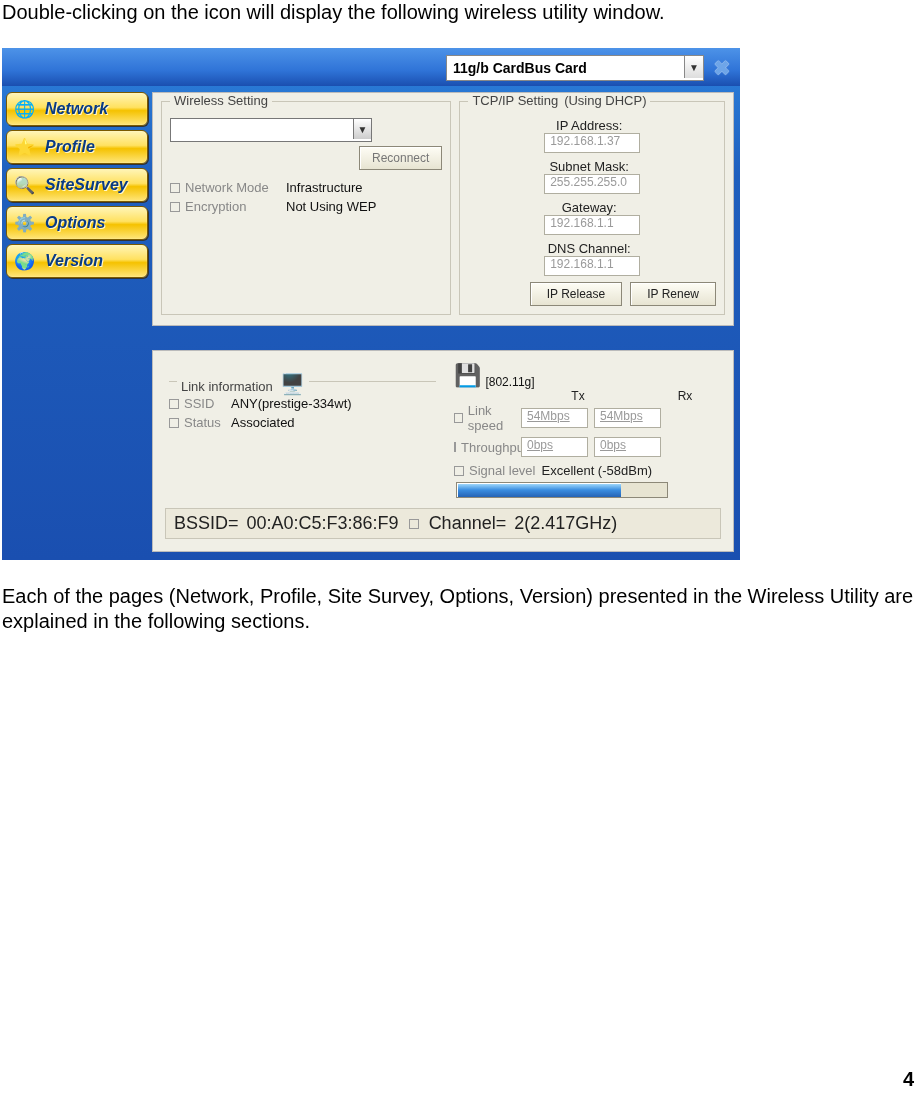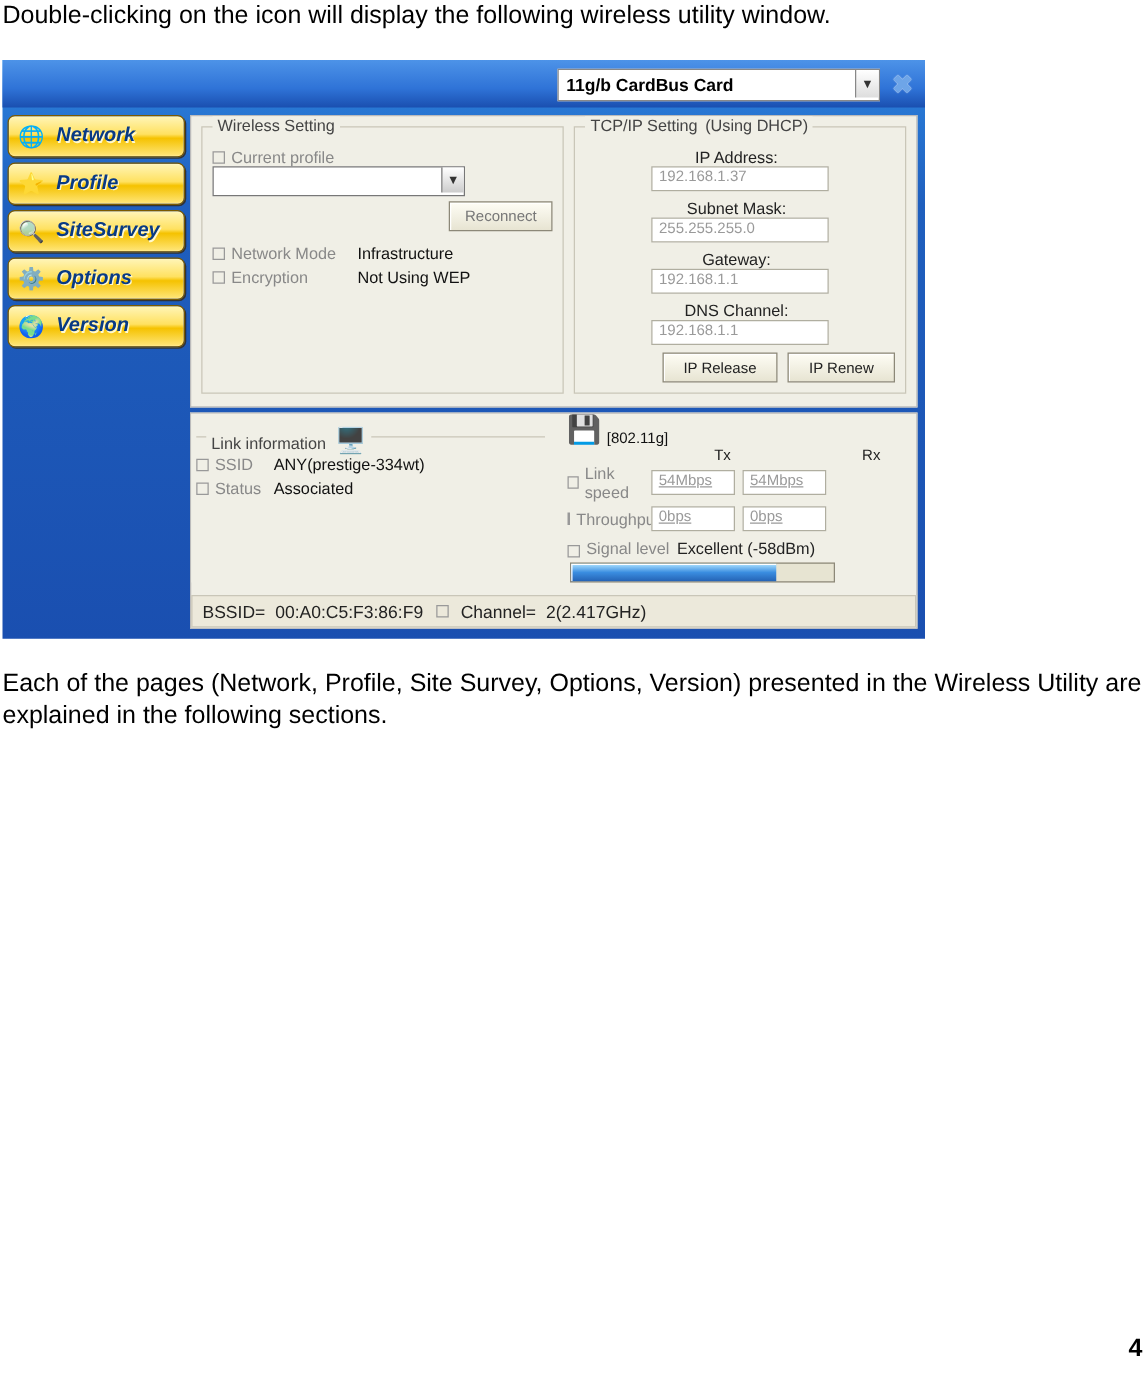--- a/index.html
+++ b/index.html
@@ -167,62 +167,62 @@
     border:1px solid #8c8878;
     background:linear-gradient(#fefdf5,#e7e4d2);
     font-size:12px; padding:4px 12px; color:#777;
     box-shadow: inset 1px 1px 0 #fff;
     cursor:pointer;
   }
   .btn3d.enabled { color:#222; }
 
   .tcp .r { display:flex; align-items:center; justify-content:flex-end; margin-bottom:6px;flex-direction:column; }
   .tcp .r .k { font-size:13px; color:#222; margin-right:6px;}
-  .tcp .r .ro-input { width:142px; }
+  .tcp .r .ro-input { width:96px; }
   .btnrow {display:flex; gap:8px; justify-content:flex-end; margin-top:4px;}
   .btnrow .btn3d { padding:4px 16px; }
 
   .panel2 {
     flex:1;
     background:#f0efe6;
     border:1px solid #bbb;
-    margin:4px 6px 6px 0;
-    padding:0;
+    margin:24px 6px 6px 0;
+    padding:12px;
   }
   .linkinfo-legend-icon {
     font-size:20px;color:#2a7cd8;
     margin-left:4px;
   }
   .linkcols { display:flex; gap:14px;}
   .linkleft { width:250px; }
   .linkright { flex:1; }
 
   .txrx { display:flex; justify-content:space-between; margin-left:88px; font-size:12px; color:#222;}
   .txrx span { width:72px; text-align:center;}
   .lr-row { display:flex; align-items:center; margin-bottom:4px;}
   .lr-row .k { width:67px; font-size:13px; color:#888; display:flex;align-items:center;gap:5px;}
   .lr-row .ro-input { width:67px; margin-right:6px;text-decoration:underline;}
 
-  .sig-row { display:flex; align-items:flex-end; font-size:13px; color:#888;}
+  .sig-row { display:flex; align-items:center; font-size:13px; color:#888;}
   .sig-row .kv { color:#222; margin-left:6px;}
   .sigbar {
     margin-top:4px; margin-left:2px;
     width:210px; height:14px; border:1px solid #8c8878;
     background:#e7e4d2; position:relative;
   }
   .sigbar .fill {
     position:absolute; top:0; left:0; bottom:0; width:78%;
     background:linear-gradient(to bottom,#aee3ff,#3a8de0,#2563b5);
     box-shadow:inset 1px 1px 0 #fff;
   }
 
   .barline {
     border:1px solid #c9c6b8;
     background:#ece9db;
-    padding:4px 8px; font-size:14px; color:#222;
+    padding:4px 8px; font-size:18px; color:#222;
     display:flex; align-items:center; gap:8px;
   }
   .below-sidebar { width:150px; }
 
   .chip-icon { font-size:22px; color:#888; margin-right:4px;}
 </style>
 </head>
 <body>
 
 <div class="page">
@@ -259,24 +259,20 @@
         <div class="navbtn">
           <span class="gico">🌍</span>
           <span class="lbl">Version</span>
         </div>
       </div>
 
       <div class="panel">
         <div class="panel-row">
           <div class="fs" style="flex:1.1">
             <div class="fs-legend">Wireless Setting</div>
-            <div class="smlabel">
-                <span class="sq"></span>
-              <span>Current profile</span>
-            </div>
             <div class="row">
               <div class="big-input">
                 <span></span>
                 <span class="dd">▼</span>
               </div>
             </div>
             <div class="row" style="justify-content:flex-end; margin-bottom:10px;">
               <button class="btn3d">Reconnect</button>
             </div>
             <div class="row">

